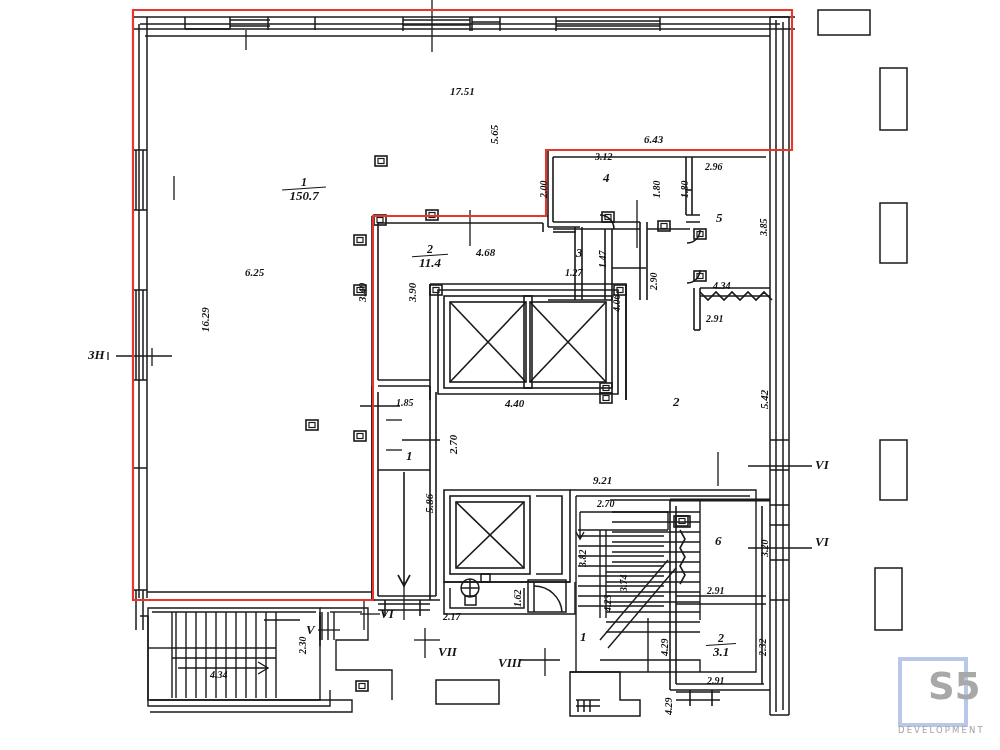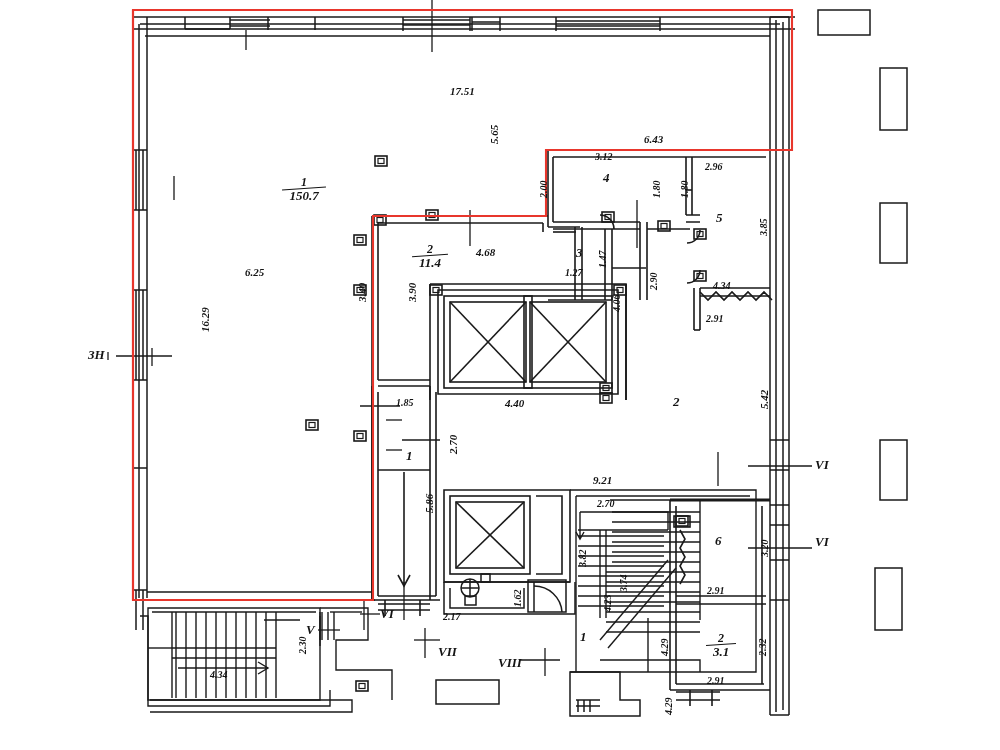--- a/index.html
+++ b/index.html
@@ -415,14 +415,19 @@
 <div class="lbl dim-sm vert" style="left:578px;top:541px;transform:rotate(-90deg) translate(-26px,0);">3.82</div>
 <div class="lbl dim-sm vert" style="left:619px;top:566px;transform:rotate(-90deg) translate(-26px,0);">3.74</div>
 <div class="lbl dim-sm vert" style="left:603px;top:586px;transform:rotate(-90deg) translate(-26px,0);">4.23</div>
 <div class="lbl dim-sm vert" style="left:513px;top:581px;transform:rotate(-90deg) translate(-26px,0);">1.62</div>
 <div class="lbl dim-sm vert" style="left:298px;top:626px;transform:rotate(-90deg) translate(-28px,0);">2.30</div>
 <div class="lbl dim-sm vert" style="left:760px;top:531px;transform:rotate(-90deg) translate(-26px,0);">3.20</div>
 <div class="lbl dim-sm vert" style="left:758px;top:630px;transform:rotate(-90deg) translate(-26px,0);">2.32</div>
 <div class="lbl dim-sm vert" style="left:660px;top:630px;transform:rotate(-90deg) translate(-26px,0);">4.29</div>
 <div class="lbl dim-sm vert" style="left:664px;top:689px;transform:rotate(-90deg) translate(-26px,0);">4.29</div>
 
-
+<div id="watermark">
+  <div id="wm-square"></div>
+  <div id="wm-s5">S5</div>
+  <div id="wm-dev">DEVELOPMENT</div>
 </div>
 
+</div>
+
 </body></html>

